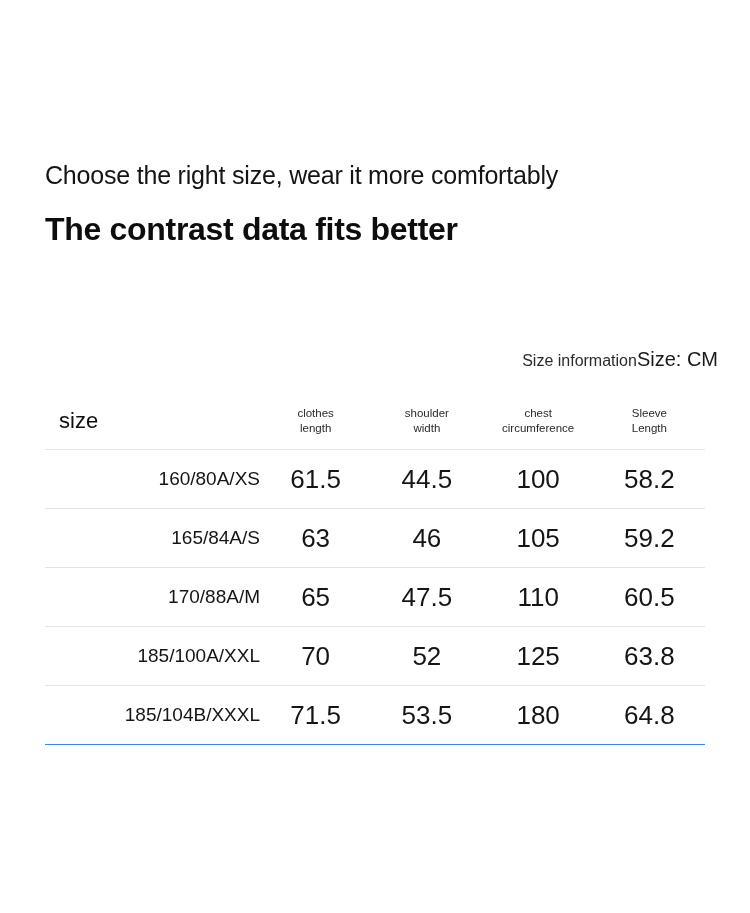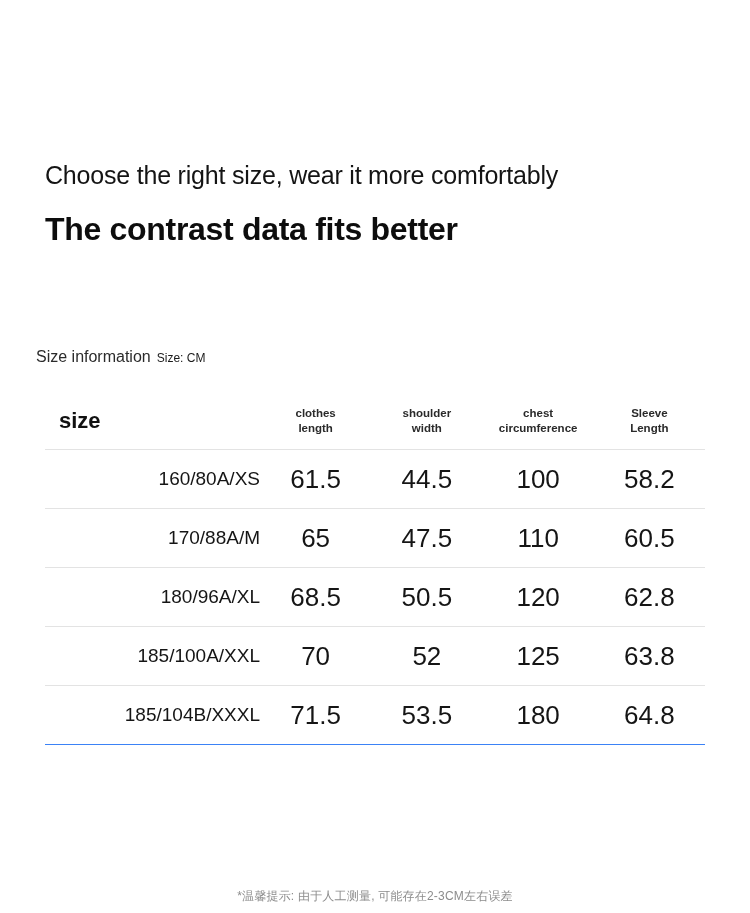--- a/index.html
+++ b/index.html
@@ -43,32 +43,31 @@
     line-height: 1.2;
     white-space: nowrap;
   }
   .table-header-row {
     position: absolute;
     left: 36px;
     right: 32px;
     top: 348px;
     display: flex;
     align-items: baseline;
-    justify-content: flex-start;
+    justify-content: flex-end;
   }
   .size-info-label {
     font-size: 16px;
     color: #2b2b2b;
     font-weight: 400;
   }
   .size-unit-label {
-    font-size: 12px;
+    font-size: 20px;
     color: #1a1a1a;
     font-weight: 400;
-    margin-left: 6px;
   }
   .table-wrap {
     position: absolute;
     left: 45px;
     top: 392px;
     width: 660px;
   }
   table.size-table {
     width: 100%;
     border-collapse: collapse;
@@ -76,21 +75,21 @@
   }
   table.size-table th,
   table.size-table td {
     border-bottom: 1px solid #e3e3e3;
     text-align: center;
     vertical-align: middle;
     padding: 0;
   }
   table.size-table thead th {
     height: 57px;
-    font-weight: 700;
+    font-weight: 400;
     font-size: 11.5px;
     color: #2a2a2a;
     line-height: 1.25;
   }
   table.size-table thead th.col-size {
     font-size: 22px;
     text-align: left;
     padding-left: 14px;
     color: #111;
   }
@@ -167,46 +166,45 @@
       </thead>
       <tbody>
         <tr>
           <td class="col-size">160/80A/XS</td>
           <td>61.5</td>
           <td>44.5</td>
           <td>100</td>
           <td>58.2</td>
         </tr>
         <tr>
+          <td class="col-size">165/84A/S</td>
+          <td>63</td>
+          <td>46</td>
+          <td>105</td>
+          <td>59.2</td>
+        </tr>
+        <tr>
           <td class="col-size">170/88A/M</td>
           <td>65</td>
           <td>47.5</td>
           <td>110</td>
           <td>60.5</td>
         </tr>
         <tr>
-          <td class="col-size">180/96A/XL</td>
-          <td>68.5</td>
-          <td>50.5</td>
-          <td>120</td>
-          <td>62.8</td>
-        </tr>
-        <tr>
           <td class="col-size">185/100A/XXL</td>
           <td>70</td>
           <td>52</td>
           <td>125</td>
           <td>63.8</td>
         </tr>
         <tr>
           <td class="col-size">185/104B/XXXL</td>
           <td>71.5</td>
           <td>53.5</td>
           <td>180</td>
           <td>64.8</td>
         </tr>
       </tbody>
     </table>
   </div>
 
-  <div class="footnote">*温馨提示: 由于人工测量, 可能存在2-3CM左右误差</div>
 
 </div>
 
 </body></html>

